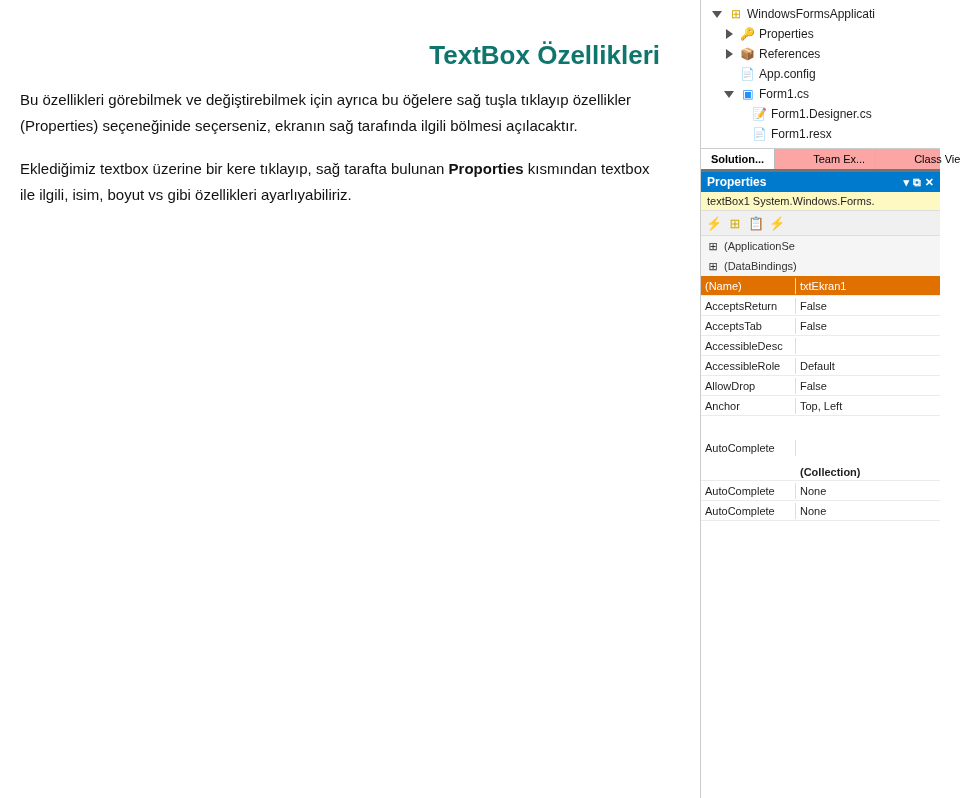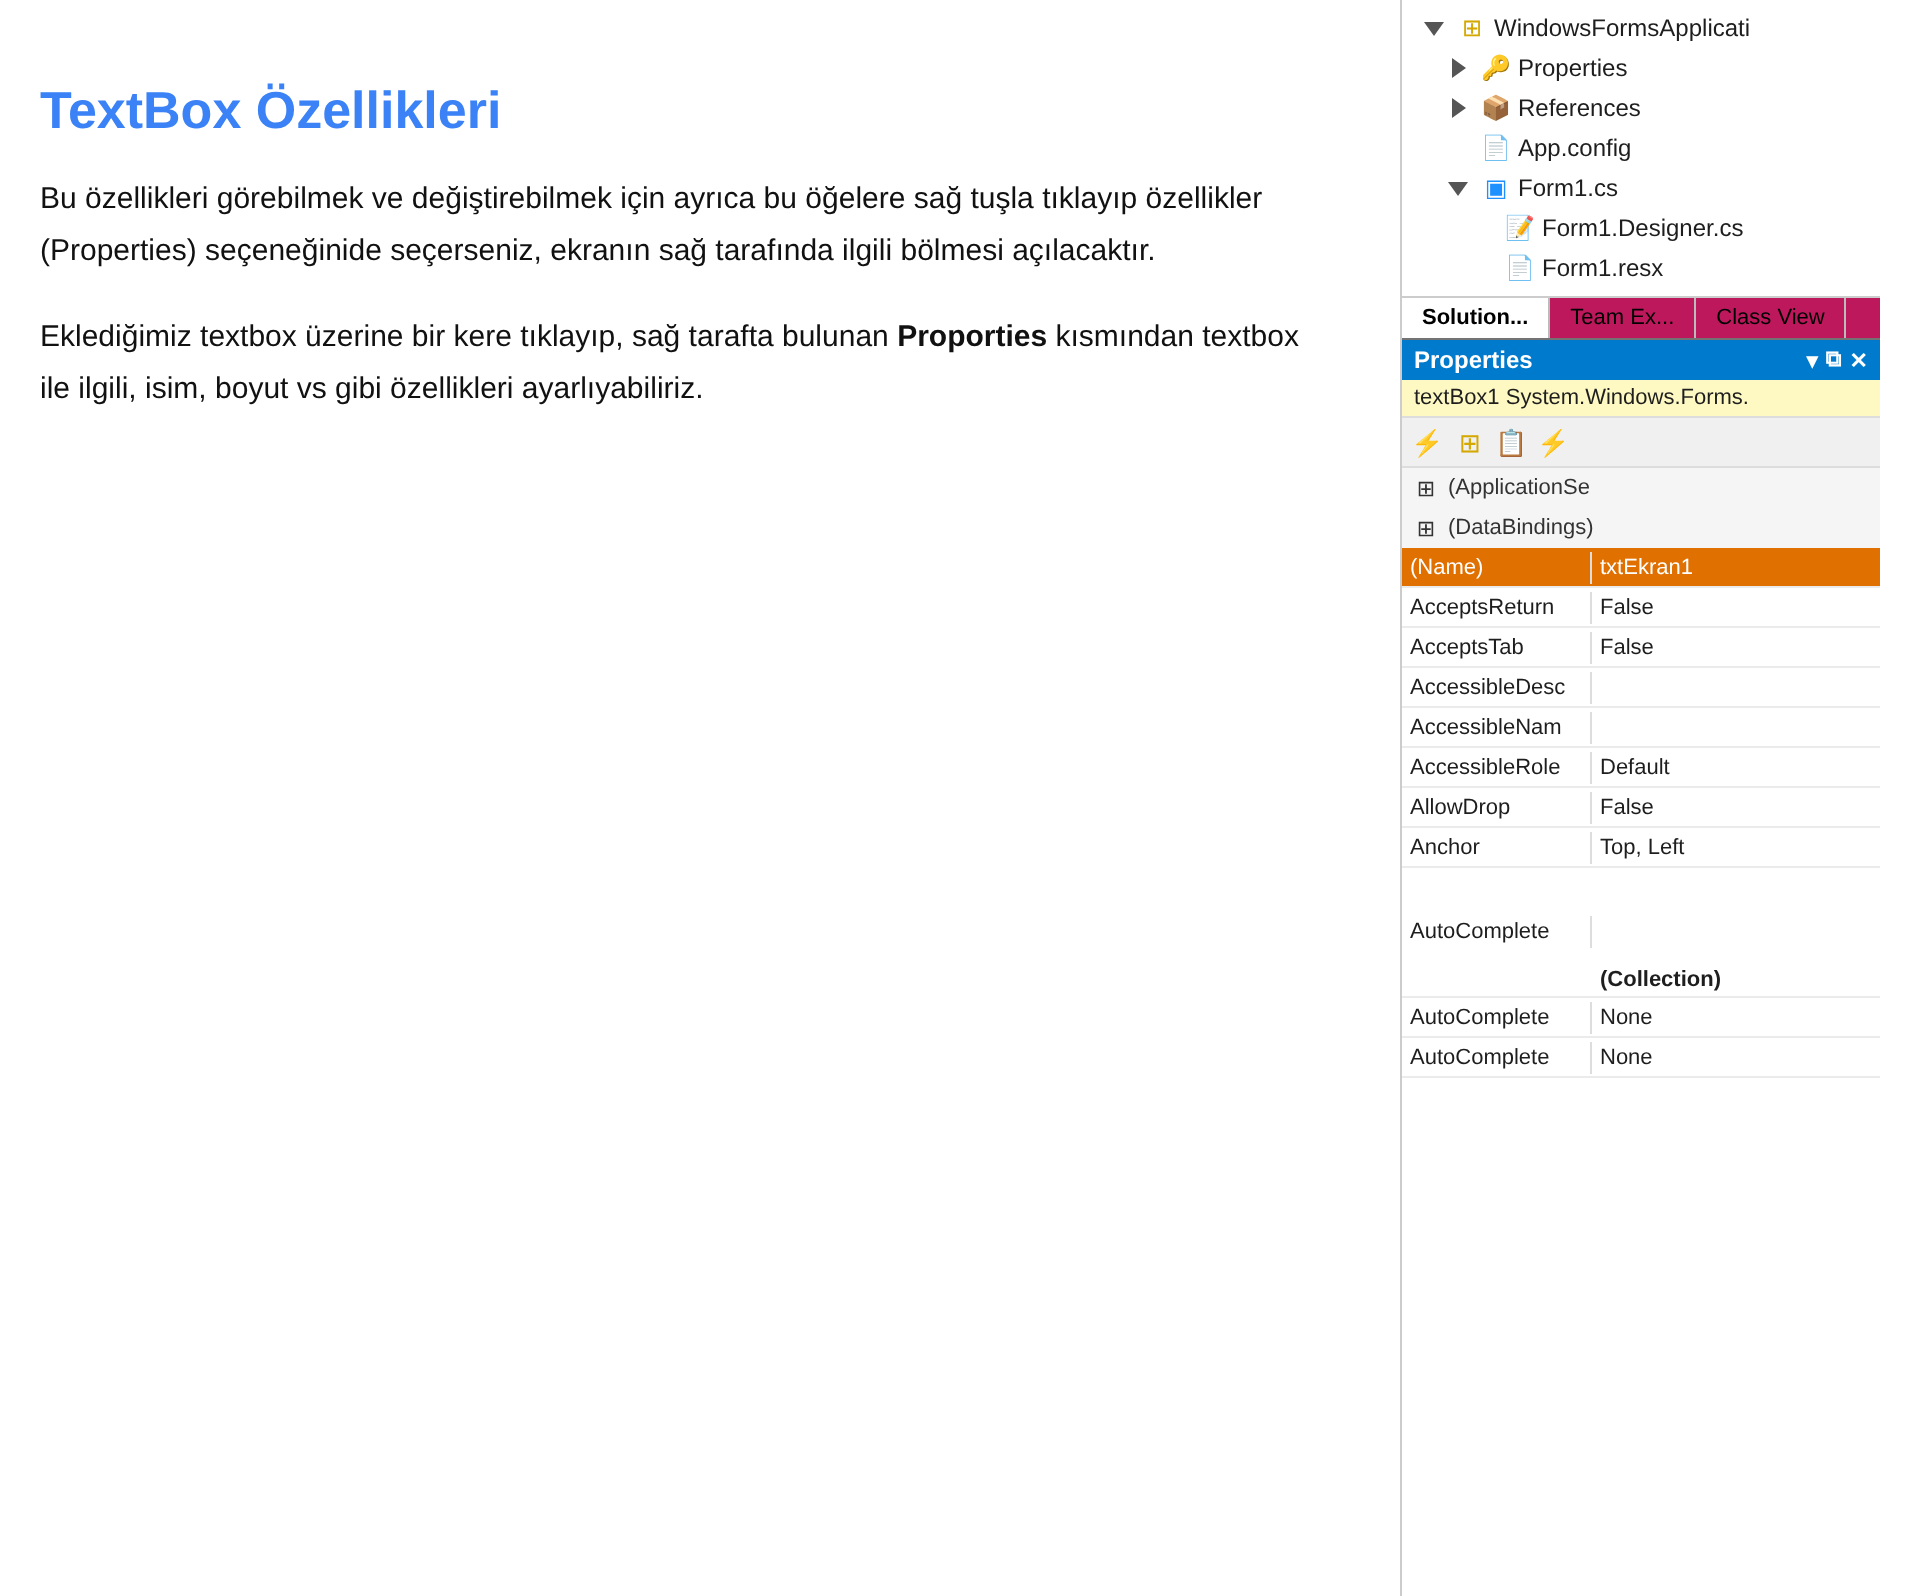--- a/index.html
+++ b/index.html
@@ -16,21 +16,22 @@
     .content-area {
       flex: 1;
       padding: 40px 40px 40px 20px;
       max-width: 700px;
     }
 
     .main-title {
       font-size: 26px;
       font-weight: bold;
       margin-bottom: 16px;
-      color: #3b82f6;
+      color: #0f766e;
+      text-align: right;
     }
 
     .paragraph {
       font-size: 15px;
       line-height: 1.7;
       color: #111;
       margin-bottom: 18px;
     }
 
     .paragraph strong {
@@ -91,23 +92,24 @@
       display: inline-block;
       width: 0; height: 0;
       border-left: 5px solid transparent;
       border-right: 5px solid transparent;
       border-top: 7px solid #555;
     }
 
     
     .tab-bar {
       display: flex;
-      background: #be185d;
-      border-bottom: 1px solid #737373;
-      font-size: 11px;
+      background: #fca5a5;
+      border-bottom: 3px solid #737373;
+      font-size: 11px;
+      gap: 28px;
     }
     .tab {
       padding: 4px 10px;
       cursor: pointer;
       border-right: 1px solid #bbb;
       white-space: nowrap;
     }
     .tab.active {
       background: #fff;
       font-weight: bold;
@@ -347,24 +349,20 @@
     <div class="props-row">
       <div class="props-name">AcceptsTab</div>
       <div class="props-value">False</div>
     </div>
 
     <div class="props-row">
       <div class="props-name">AccessibleDesc</div>
       <div class="props-value"></div>
     </div>
 
-    <div class="props-row">
-      <div class="props-name">AccessibleNam</div>
-      <div class="props-value"></div>
-    </div>
 
     <div class="props-row">
       <div class="props-name">AccessibleRole</div>
       <div class="props-value">Default</div>
     </div>
 
     <div class="props-row">
       <div class="props-name">AllowDrop</div>
       <div class="props-value">False</div>
     </div>

